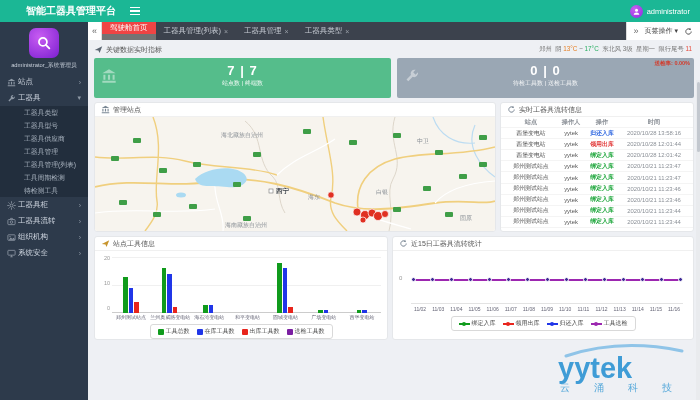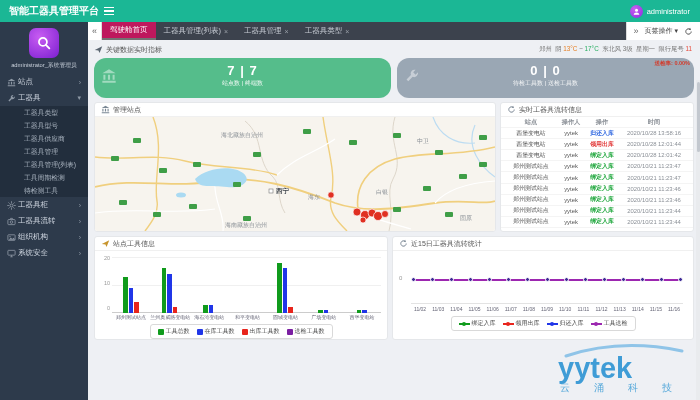--- a/index.html
+++ b/index.html
@@ -1,31 +1,31 @@
 <!DOCTYPE html>
 <html><head>
 <meta charset="utf-8">
 <style>
   * { margin:0; padding:0; box-sizing:border-box; }
   html,body { width:700px; height:400px; overflow:hidden; font-family:"Liberation Sans","DejaVu Sans",sans-serif; }
   #app { position:relative; width:700px; height:400px; background:#eef0f4; overflow:hidden; }
 
   
   .topbar { position:absolute; left:0; top:0; right:0; height:22px; background:#1bb795; display:flex; align-items:center; z-index:5; }
-  .brand { width:96px; padding-left:9px; color:#fff; font-size:10px; font-weight:bold; white-space:nowrap; }
+  .brand { width:96px; color:#fff; font-size:10px; font-weight:bold; white-space:nowrap;margin-left:26px; }
   .burger { margin-left:8px; cursor:pointer; }
   .burger i { display:block; width:10px; height:1.5px; background:#fff; margin:1.8px 0; }
   .top-right { margin-left:auto; display:flex; align-items:center; gap:4px; padding-right:10px; color:#fff; font-size:7.5px; }
   .avatar-sm { width:13px; height:13px; border-radius:50%; background:radial-gradient(circle at 35% 30%,#c95ff0,#8a2be2); display:flex; align-items:center; justify-content:center; color:#fff; }
 
   
   .tabbar { position:absolute; left:88px; top:22px; right:0; height:18px; background:#3c424d; display:flex; align-items:stretch; z-index:4; }
   .tab-collapse { width:14px; background:#fff; color:#666; font-size:9px; display:flex; align-items:center; justify-content:center; border-right:1px solid #ddd; cursor:pointer; }
   .tab { display:flex; align-items:center; gap:3px; padding:0 8px; font-size:7.5px; color:#c7ccd4; cursor:pointer; white-space:nowrap; }
-  .tab.active { background:#be185d; color:#fff; border-bottom:2px solid #737373; }
+  .tab.active { background:#ef4444; color:#fff; border-bottom:6px solid #737373; }
   .tab-x { font-style:normal; font-size:7px; color:#9aa0a9; }
   .tab-right { margin-left:auto; background:#fff; display:flex; align-items:center; gap:6px; padding:0 7px; border-left:1px solid #ddd; }
   .tab-exp { color:#666; font-size:9px; cursor:pointer; }
   .tab-ops { font-size:7px; color:#444; cursor:pointer; white-space:nowrap; }
   .tab-refresh { color:#555; display:flex; cursor:pointer; }
   .ico { width:9px; height:9px; }
 
   
   .sidebar { position:absolute; left:0; top:22px; width:88px; bottom:0; background:#2d3a4b; z-index:3; }
   .user-block { padding:6px 0 4px; text-align:center; }
@@ -38,21 +38,21 @@
   .m-sub { background:#222e3d; }
   .m-sub-item { height:13px; line-height:13px; padding-left:24px; font-size:6.8px; color:#a9b3bf; cursor:pointer; white-space:nowrap; }
 
   
   .content { position:absolute; left:88px; top:40px; right:0; bottom:0; background:#eef0f4; }
   .kpi-head { position:absolute; left:6px; top:4px; right:8px; height:11px; display:flex; align-items:center; gap:3px; font-size:7px; color:#555; }
   .weather { margin-left:auto; font-size:6.3px; color:#777; white-space:nowrap; }
   .weather b { font-weight:normal; }
 
   #cards { position:absolute; left:6px; top:18px; right:6px; height:40px; display:flex; gap:6px; }
-  .card { flex:1; position:relative; border-radius:12px; color:#fff; text-align:center; overflow:hidden; }
+  .card { flex:1; position:relative; border-radius:2px; color:#fff; text-align:center; overflow:hidden; }
   .card-icon { position:absolute; left:7px; top:10px; opacity:.45; color:#fff; }
   .card-icon .ico { width:16px; height:16px; }
   .card-badge { position:absolute; right:4px; top:2px; font-size:5.5px; color:#d33a2a; font-weight:bold; }
   .card-value { margin-top:5px; font-size:13px; font-weight:bold; letter-spacing:1px; }
   .card-label { margin-top:1px; font-size:6px; opacity:.92; }
 
   .panel { position:absolute; background:#fff; border:1px solid #e5e7ea; border-radius:3px; overflow:hidden; }
   .p-head { height:14px; display:flex; align-items:center; gap:3px; padding:0 6px; border-bottom:1px solid #f0f0f0; font-size:7px; color:#555; }
   .p-head .ico { color:#7a8794; }
 

